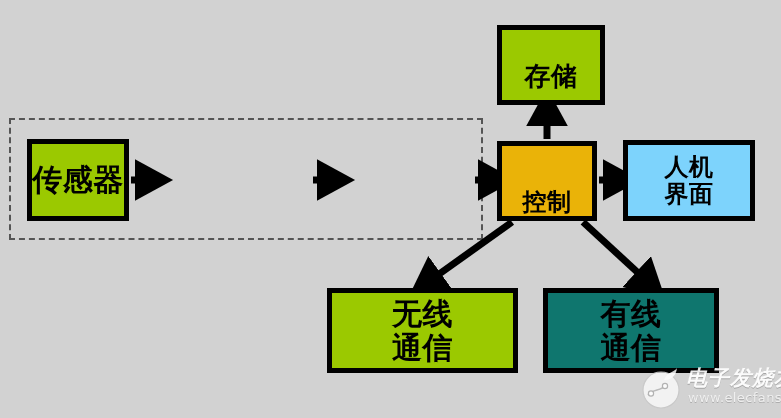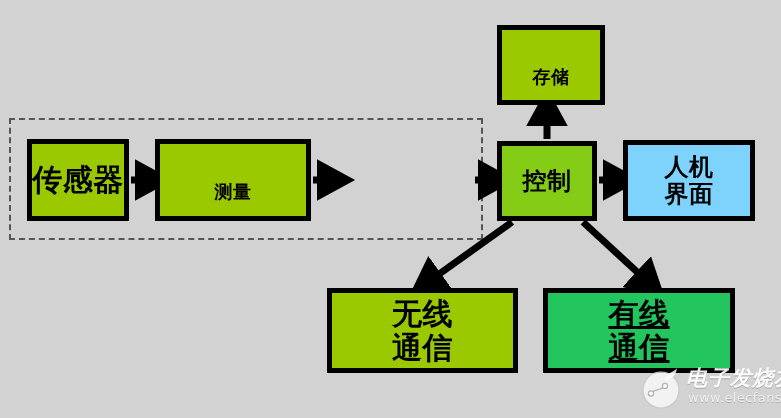--- a/index.html
+++ b/index.html
@@ -36,21 +36,21 @@
     text-align: center;
   }
   .node-label {
     color: #000000;
     font-weight: 700;
     line-height: 1.12;
     letter-spacing: 0.5px;
     white-space: pre-line;
     font-family: "DejaVu Sans", "Liberation Sans", sans-serif;
   }
-  .fs-26 { font-size: 18px; margin-top: 24px; }
+  .fs-26 { font-size: 26px; margin-top: 24px; }
   .fs-25 { font-size: 30px; }
   .fs-24 { font-size: 24px; }
 
   
   #connectors {
     position: absolute;
     left: 0;
     top: 0;
     width: 781px;
     height: 418px;
@@ -125,44 +125,41 @@
 
     <line x1="512" y1="222" x2="428" y2="282" stroke="#000000" stroke-width="7" marker-end="url(#ah)"></line>
 
     <line x1="583" y1="222" x2="648" y2="282" stroke="#000000" stroke-width="7" marker-end="url(#ah)"></line>
   </svg>
 
   <div class="node" id="node-sensor" style="left: 27px; top: 139px; width: 102px; height: 82px; background: rgb(155, 201, 0); border-color: rgb(0, 0, 0);">
     <span class="node-label fs-25">传感器</span>
   </div>
 
-  <div class="node" id="node-measure" style="left: 155px; top: 139px; width: 156px; height: 82px; background: rgb(155, 201, 0); border-color: rgb(0, 0, 0);">
-    <span class="node-label fs-26">测量</span>
-  </div>
 
 
-  <div class="node" id="node-control" style="left: 497px; top: 141px; width: 100px; height: 80px; background: #84cc16; border-color: rgb(0, 0, 0);">
+  <div class="node" id="node-control" style="left: 497px; top: 141px; width: 100px; height: 80px; background: #eab308; border-color: rgb(0, 0, 0); align-items: flex-end;">
     <span class="node-label fs-24">控制</span>
   </div>
 
   <div class="node" id="node-storage" style="left: 497px; top: 25px; width: 108px; height: 80px; background: rgb(155, 201, 0); border-color: rgb(0, 0, 0);">
     <span class="node-label fs-26">存储</span>
   </div>
 
   <div class="node" id="node-hmi" style="left: 623px; top: 140px; width: 132px; height: 81px; background: #7dd3fc; border-color: rgb(0, 0, 0);">
     <span class="node-label fs-24">人机
 界面</span>
   </div>
 
   <div class="node" id="node-wireless" style="left: 327px; top: 288px; width: 191px; height: 85px; background: rgb(155, 201, 0); border-color: rgb(0, 0, 0); text-align: right;">
     <span class="node-label fs-25">无线
 通信</span>
   </div>
 
-  <div class="node" id="node-wired" style="left: 543px; top: 288px; width: 192px; height: 85px; background: #22c55e; border-color: rgb(0, 0, 0); text-decoration: underline;">
+  <div class="node" id="node-wired" style="left: 543px; top: 288px; width: 176px; height: 85px; background: #0f766e; border-color: rgb(0, 0, 0);">
     <span class="node-label fs-25">有线
 通信</span>
   </div>
 
   <div class="watermark">
     <svg class="wm-logo" viewBox="0 0 44 44" xmlns="http://www.w3.org/2000/svg">
       <circle cx="21" cy="24" r="18" fill="#ffffff" opacity="0.78"></circle>
       <circle cx="21" cy="24" r="18" fill="none" stroke="#c9c9c9" stroke-width="1.2"></circle>
       <path d="M8 29 C14 22, 20 26, 26 19" fill="none" stroke="#b9b9b9" stroke-width="1.6"></path>
       <circle cx="11" cy="27.5" r="2.6" fill="#ffffff" stroke="#b0b0b0" stroke-width="1.2"></circle>

